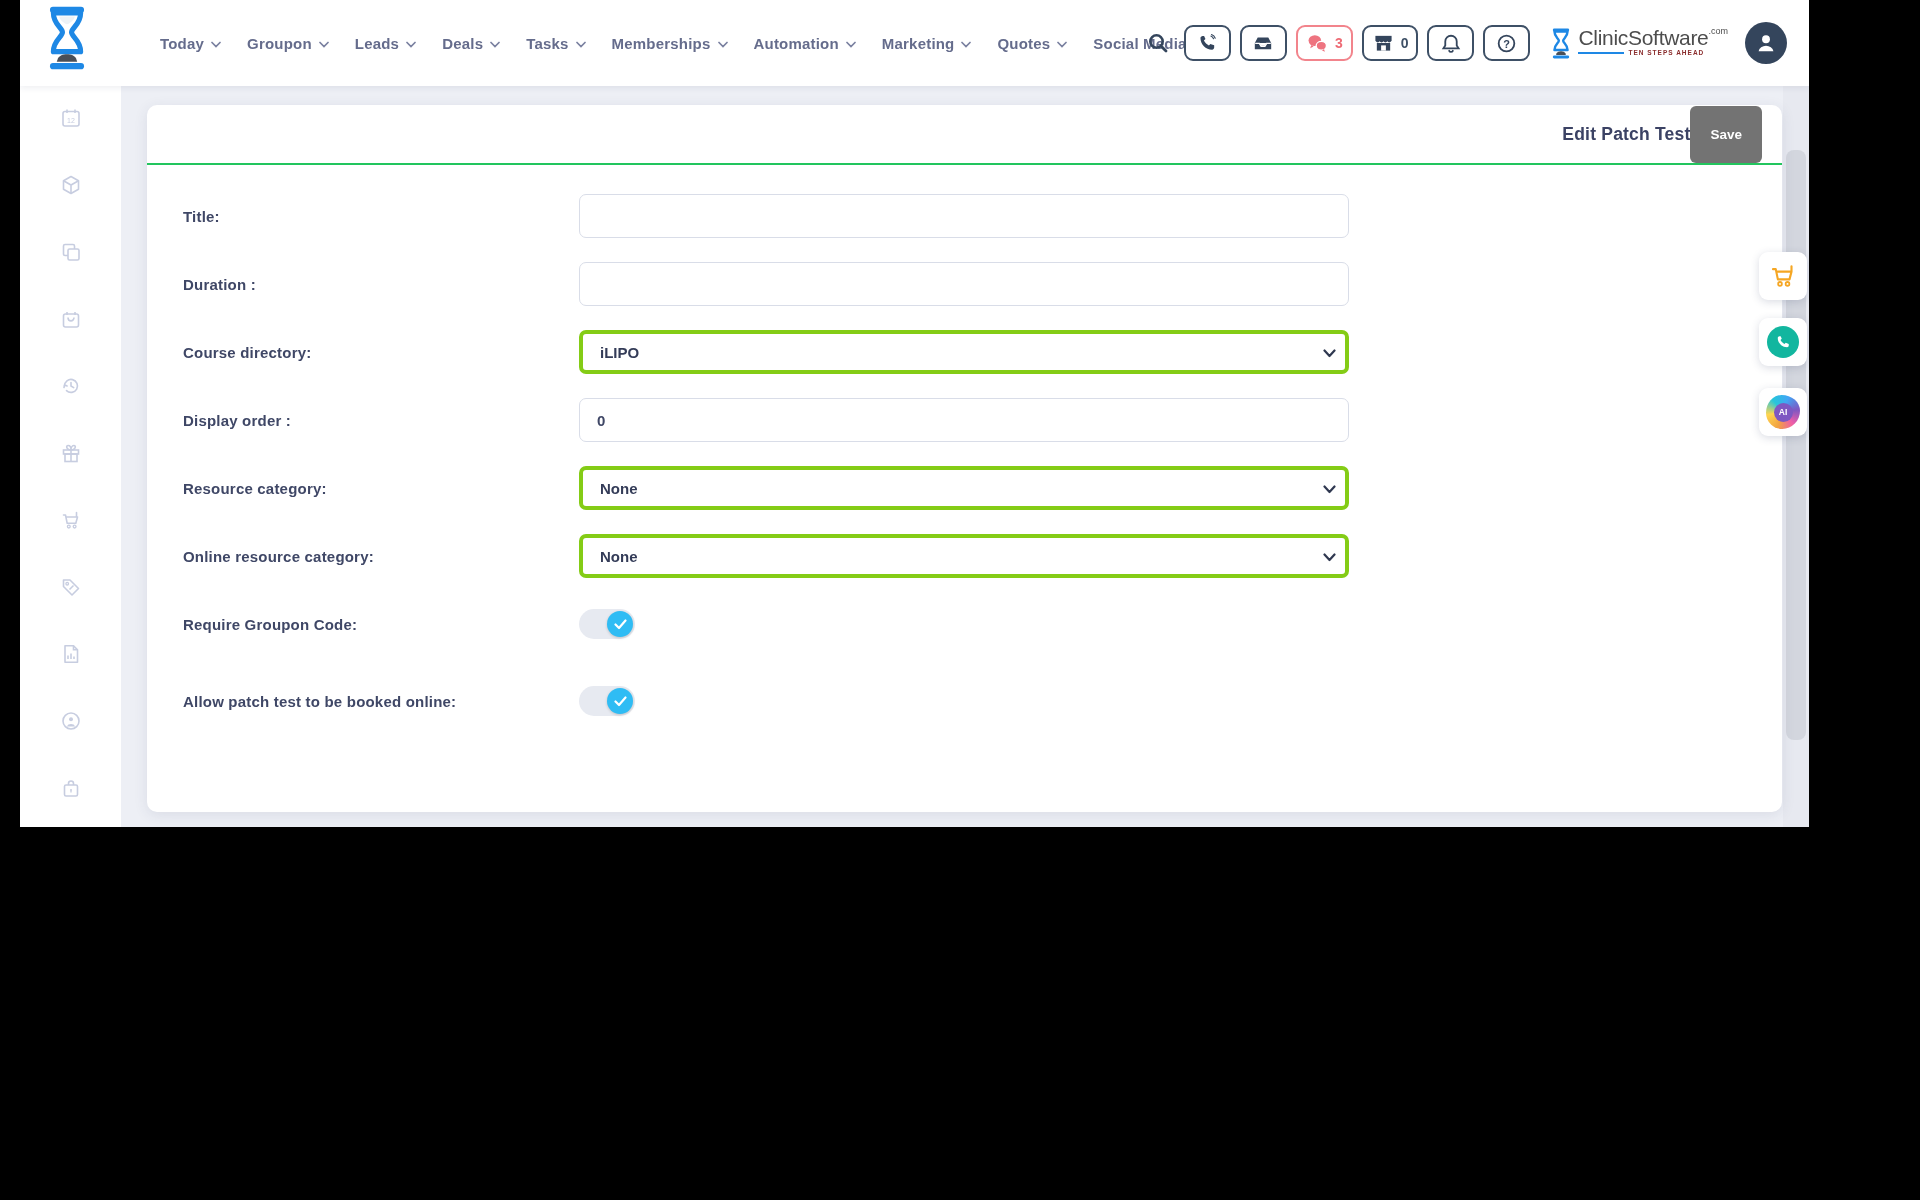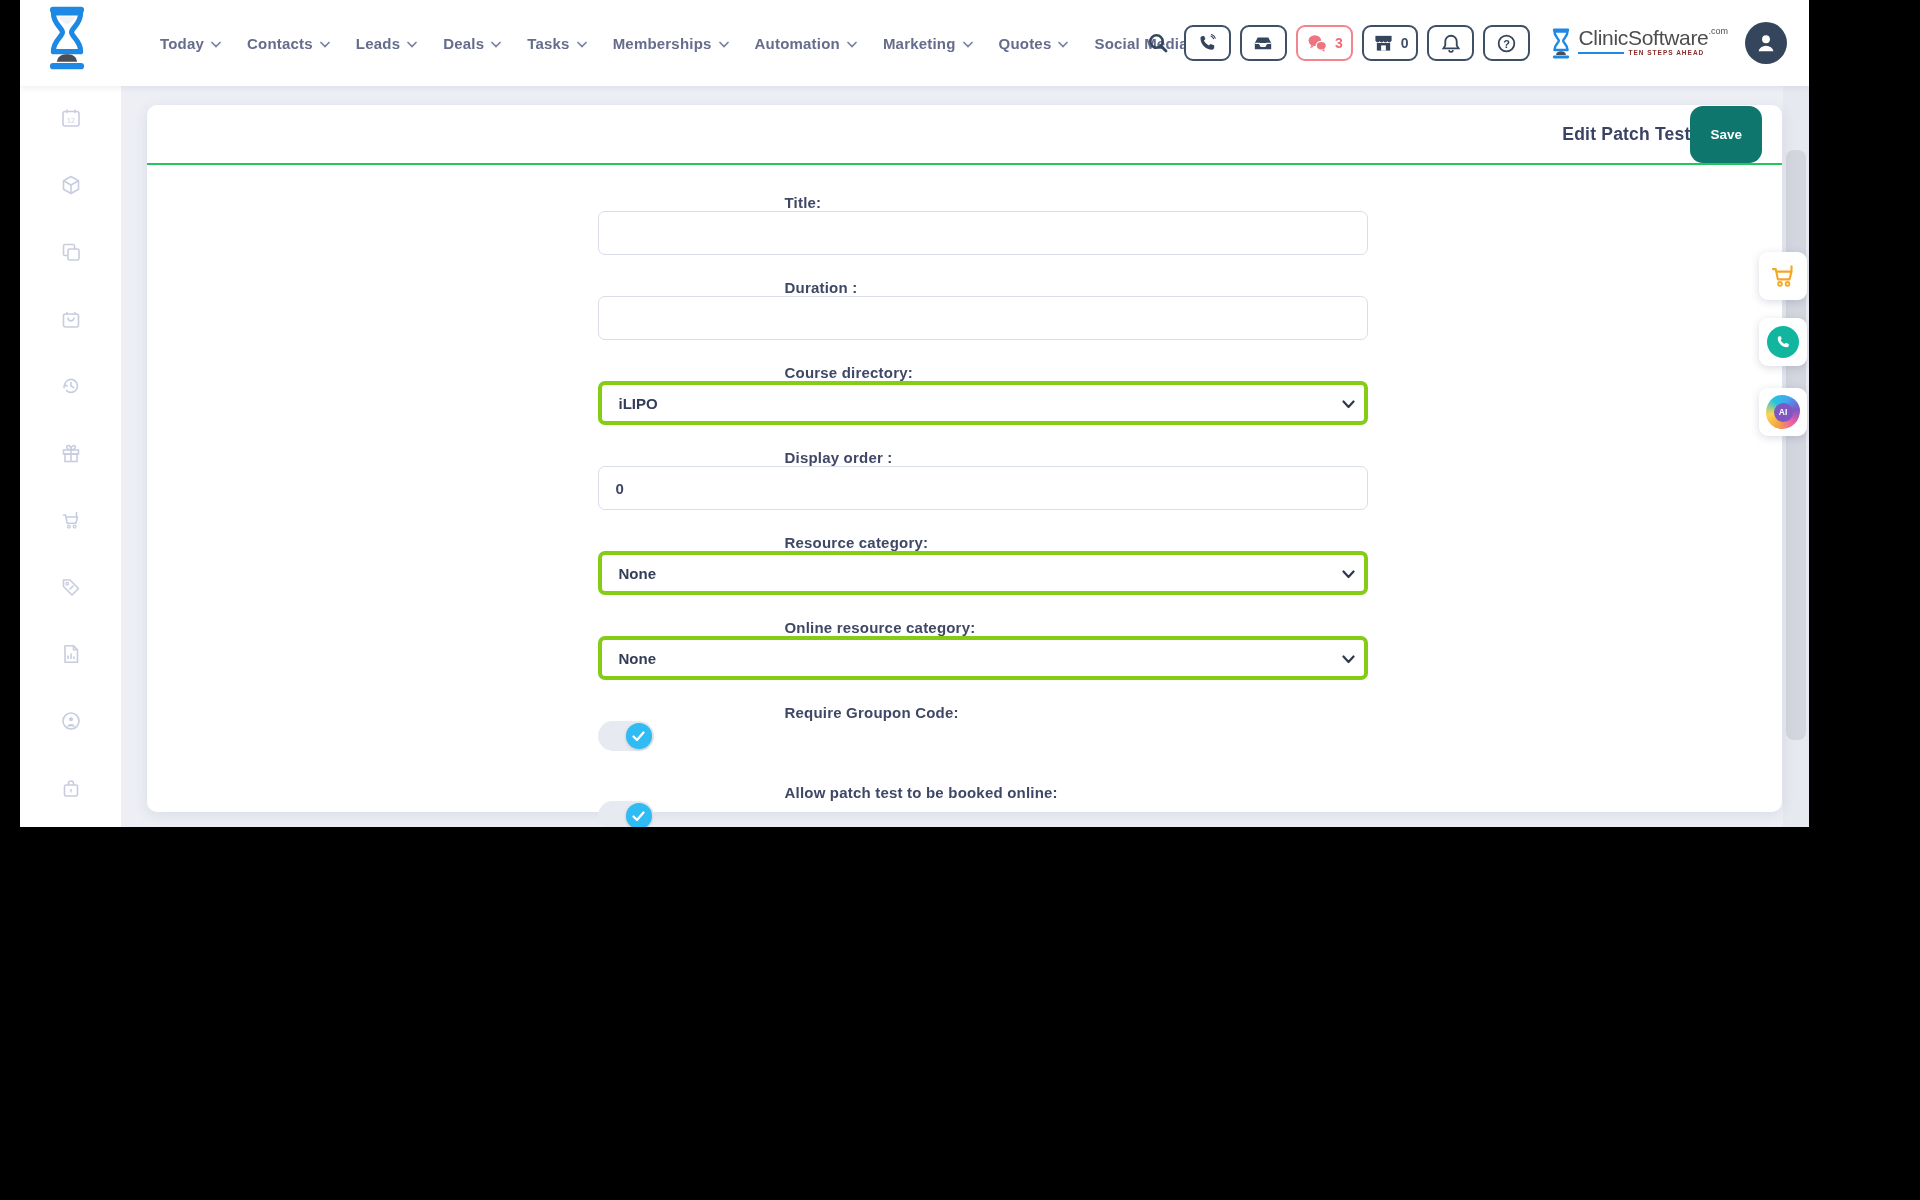--- a/index.html
+++ b/index.html
@@ -39,25 +39,25 @@
   .sidebar { position:absolute; left:0; top:86px; width:101px; height:741px; background:#fff;
              display:flex; flex-direction:column; align-items:center; padding-top:20px; gap:43px; z-index:4; }
   .side-ic { width:24px; height:24px; display:flex; align-items:center; justify-content:center; cursor:pointer; }
 
   
   .card { position:absolute; left:127px; top:105px; width:1635px; height:707px; background:#fff;
           border-radius:10px; box-shadow:0 3px 14px rgba(50,60,100,.10); z-index:3; }
   .card-head { height:60px; border-bottom:2px solid #22c55e; display:flex; align-items:center;
                justify-content:flex-end; padding:0 20px 0 23px; }
   .card-title { font-size:17.5px; font-weight:700; color:#3b4264; letter-spacing:.2px; }
-  .save-btn { background:#0f766e; color:#fff; font-size:13.5px; font-weight:700;
-              border:none; border-radius:13px; padding:21px 20px; cursor:pointer;
+  .save-btn { background:#737373; color:#fff; font-size:13.5px; font-weight:700;
+              border:none; border-radius:6px; padding:21px 20px; cursor:pointer;
               font-family:"Liberation Sans", sans-serif; }
   .form { padding-top:29px; }
-  .frow { display:flex; align-items:center; padding-left:36px; margin-bottom:24px; min-height:44px;flex-direction:column; }
+  .frow { display:flex; align-items:center; padding-left:36px; margin-bottom:24px; min-height:44px; }
   .frow.toggle-row { margin-top:8px; margin-bottom:33px; }
   .flabel { width:396px; font-size:15px; font-weight:700; color:#3f4766; letter-spacing:.2px; }
   .fctl { width:770px; position:relative; }
   .tinput { width:770px; height:44px; border:1px solid #d9dde8; border-radius:7px; background:#fff;
             padding:0 17px; font-size:15px; color:#3f4766; font-weight:600;
             font-family:"Liberation Sans", sans-serif; outline:none; }
   .tselect { width:770px; height:44px; border:4px solid #84cc16; border-radius:7px; background:#fff;
              display:flex; align-items:center; padding:0 17px; font-size:15px; color:#343c58;
              font-weight:700; cursor:pointer; }
   .sel-chev { position:absolute; right:13px; top:14px; }
@@ -97,21 +97,21 @@
     </div>
 
     <div class="nav" id="main-nav">
         <div class="nav-item">
           <span>Today</span>
           <svg width="10" height="7" viewBox="0 0 10 7">
             <polyline points="1,1.5 5,5.5 9,1.5" fill="none" stroke="#7a81a0" stroke-width="1.7" stroke-linecap="round"></polyline>
           </svg>
         </div>
         <div class="nav-item">
-          <span>Contacts</span>
+          <span>Groupon</span>
           <svg width="10" height="7" viewBox="0 0 10 7">
             <polyline points="1,1.5 5,5.5 9,1.5" fill="none" stroke="#7a81a0" stroke-width="1.7" stroke-linecap="round"></polyline>
           </svg>
         </div>
         <div class="nav-item">
           <span>Leads</span>
           <svg width="10" height="7" viewBox="0 0 10 7">
             <polyline points="1,1.5 5,5.5 9,1.5" fill="none" stroke="#7a81a0" stroke-width="1.7" stroke-linecap="round"></polyline>
           </svg>
         </div>

